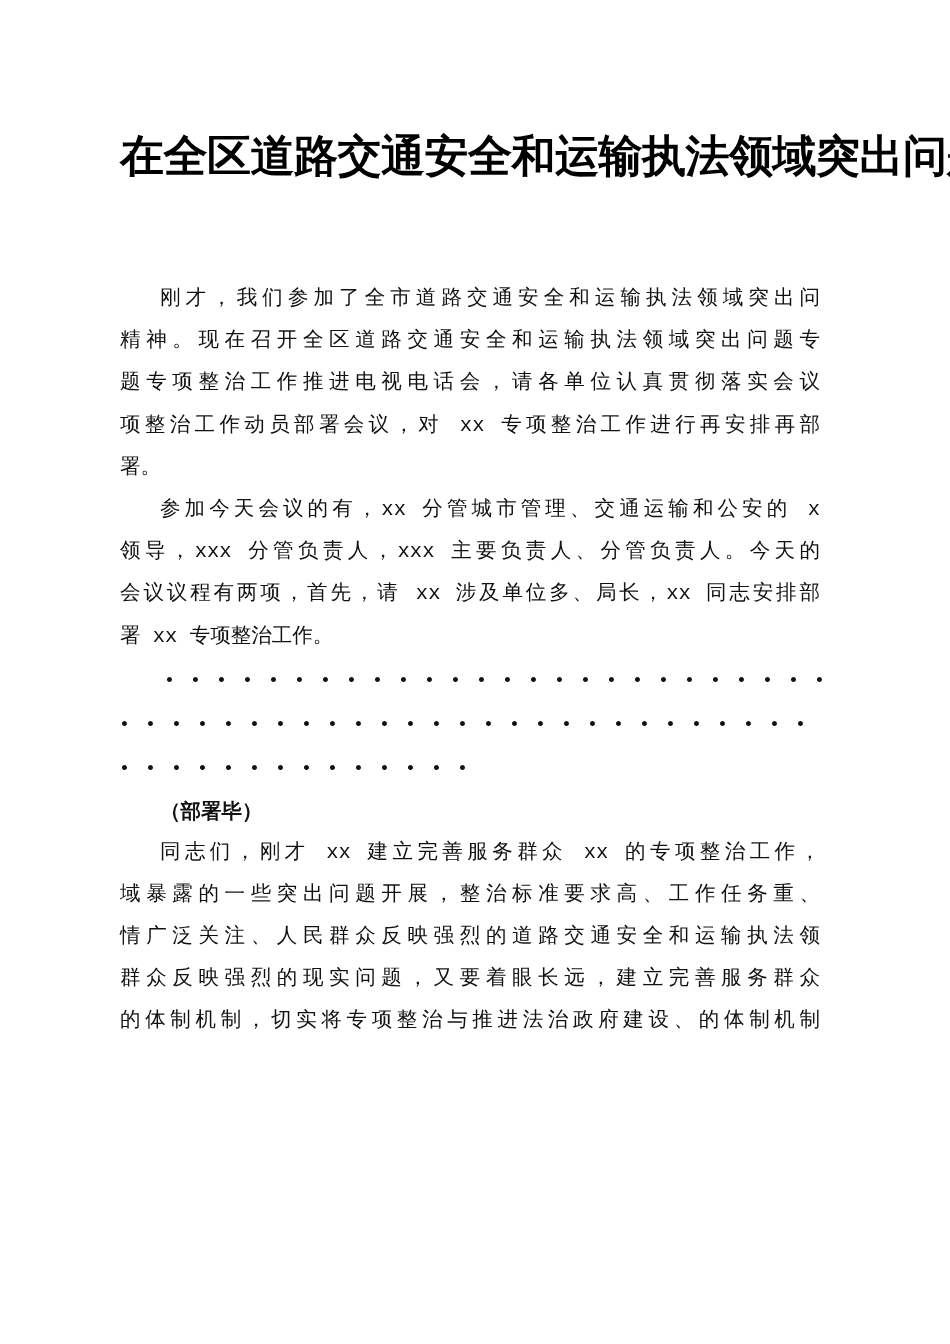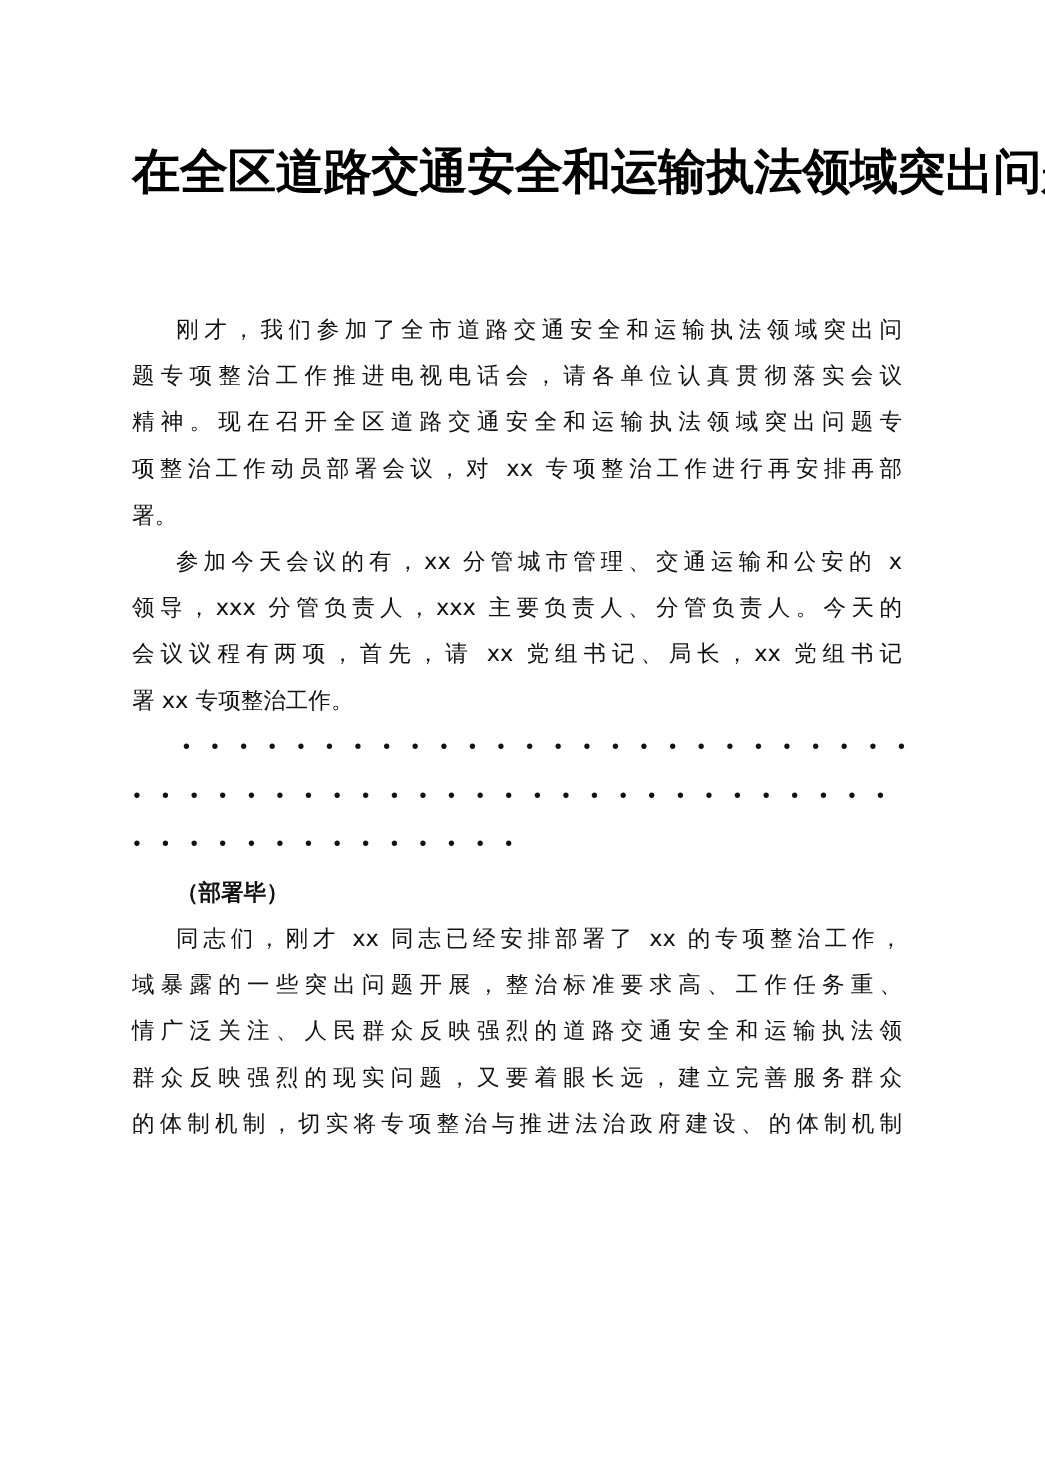--- a/index.html
+++ b/index.html
@@ -48,20 +48,21 @@
       color: #111111;
     }
     .tl {
       display: block;
       height: 42.2px;
       line-height: 42.2px;
       white-space: nowrap;
       text-align: justify;
       text-align-last: justify;
       overflow: visible;
+      font-family: Liberation Mono, monospace;
     }
     .tl.indent {
       padding-left: 40px;
     }
     .tl.last {
       text-align-last: left;
     }
     .dots {
       display: block;
       height: 44px;
@@ -97,45 +98,45 @@
 <div class="page">
 
   <div class="title">
     <span class="line">在全区道路交通安全和运输执法领域突出问题</span>
   </div>
 
   <div class="body-text">
 
     <div>
       <span class="tl indent">刚才，我们参加了全市道路交通安全和运输执法领域突出问</span>
+      <span class="tl">精神。现在召开全区道路交通安全和运输执法领域突出问题专</span>
       <span class="tl">题专项整治工作推进电视电话会，请各单位认真贯彻落实会议</span>
-      <span class="tl">精神。现在召开全区道路交通安全和运输执法领域突出问题专</span>
       <span class="tl">项整治工作动员部署会议，对 xx 专项整治工作进行再安排再部</span>
       <span class="tl last">署。</span>
     </div>
 
     <div>
       <span class="tl indent">参加今天会议的有，xx 分管城市管理、交通运输和公安的 x</span>
       <span class="tl">领导，xxx 分管负责人，xxx 主要负责人、分管负责人。今天的</span>
-      <span class="tl">会议议程有两项，首先，请 xx 党组书记、局长，xx 党组书记</span>
+      <span class="tl">会议议程有两项，首先，请 xx 涉及单位多、局长，xx 同志安排部</span>
       <span class="tl last">署 xx 专项整治工作。</span>
     </div>
 
     <div id="ellipsis-block">
       <div class="dots indent dots-row-1"><span class="dot">•</span><span class="dot">•</span><span class="dot">•</span><span class="dot">•</span><span class="dot">•</span><span class="dot">•</span><span class="dot">•</span><span class="dot">•</span><span class="dot">•</span><span class="dot">•</span><span class="dot">•</span><span class="dot">•</span><span class="dot">•</span><span class="dot">•</span><span class="dot">•</span><span class="dot">•</span><span class="dot">•</span><span class="dot">•</span><span class="dot">•</span><span class="dot">•</span><span class="dot">•</span><span class="dot">•</span><span class="dot">•</span><span class="dot">•</span><span class="dot">•</span><span class="dot">•</span></div>
       <div class="dots dots-row-2"><span class="dot">•</span><span class="dot">•</span><span class="dot">•</span><span class="dot">•</span><span class="dot">•</span><span class="dot">•</span><span class="dot">•</span><span class="dot">•</span><span class="dot">•</span><span class="dot">•</span><span class="dot">•</span><span class="dot">•</span><span class="dot">•</span><span class="dot">•</span><span class="dot">•</span><span class="dot">•</span><span class="dot">•</span><span class="dot">•</span><span class="dot">•</span><span class="dot">•</span><span class="dot">•</span><span class="dot">•</span><span class="dot">•</span><span class="dot">•</span><span class="dot">•</span><span class="dot">•</span><span class="dot">•</span></div>
       <div class="dots dots-row-3"><span class="dot">•</span><span class="dot">•</span><span class="dot">•</span><span class="dot">•</span><span class="dot">•</span><span class="dot">•</span><span class="dot">•</span><span class="dot">•</span><span class="dot">•</span><span class="dot">•</span><span class="dot">•</span><span class="dot">•</span><span class="dot">•</span><span class="dot">•</span></div>
     </div>
 
     <div>
       <span class="closing">（部署毕）</span>
     </div>
 
     <div>
-      <span class="tl indent">同志们，刚才 xx 同志已经安排部署了 xx 的专项整治工作，</span>
+      <span class="tl indent">同志们，刚才 xx 建立完善服务群众 xx 的专项整治工作，</span>
       <span class="tl">域暴露的一些突出问题开展，整治标准要求高、工作任务重、</span>
       <span class="tl">情广泛关注、人民群众反映强烈的道路交通安全和运输执法领</span>
       <span class="tl">群众反映强烈的现实问题，又要着眼长远，建立完善服务群众</span>
       <span class="tl">的体制机制，切实将专项整治与推进法治政府建设、的体制机制</span>
     </div>
 
   </div>
 </div>
 
 </body></html>

